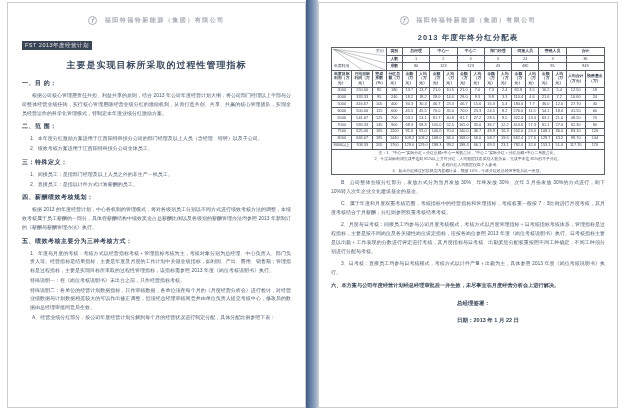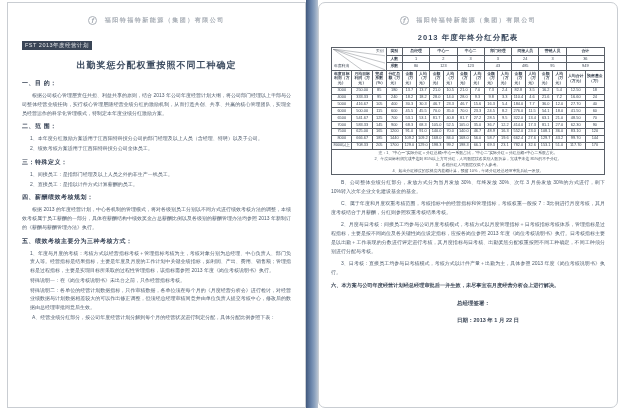--- a/index.html
+++ b/index.html
@@ -8,21 +8,21 @@
     position:relative; width:624px; height:408px; overflow:hidden;
     background:#ffffff;
     font-family:"Liberation Sans","DejaVu Sans",sans-serif;
     color:#4d5a6b;
   }
   .page {
     position:absolute; top:2px; bottom:0; background:#fff;
     border:1px solid #c9cdd2;
   }
   .page-left  { left:7px;  width:299px; padding:8px 14px 6px 14px; }
-  .page-right { left:318px; width:300px; padding:8px 12px 6px 12px;border-radius:7px; }
+  .page-right { left:318px; width:300px; padding:8px 12px 6px 12px; }
   .divider {
     position:absolute; top:0; bottom:0; left:306px; width:12px;
     background:linear-gradient(90deg,#41597e 0%,#6d87ac 45%,#8aa0bd 70%,#b9c4d2 100%);
   }
   .doc-header { text-align:center; margin-bottom:4px; white-space:nowrap; }
   .logo {
     display:inline-block; vertical-align:middle; width:9px; height:9px;
     border:1.3px solid #aab0b8; border-radius:50%;
     color:#aab0b8; font-size:7px; line-height:7px; font-style:italic; font-weight:bold;
     margin-right:3px; text-align:center;
@@ -69,21 +69,21 @@
 <body>
 
 <div class="canvas">
 
   <div class="page page-left">
     <div class="doc-header">
       <span class="logo">f</span>
       <span class="company">福阳特福特新能源（集团）有限公司</span>
     </div>
     <div class="doc-tag">FST 2013年度经营计划</div>
-    <div class="doc-title">出勤奖惩分配权重按照不同工种确定</div>
+    <div class="doc-title">主要是实现目标所采取的过程性管理指标</div>
     <div id="left-body">
         <div class="blk-heading">一、目 的：</div>
         <div class="blk-para">根据公司核心管理层责任共担、利益共享的原则，结合 2013 年公司年度经营计划大纲，将公司部门经理以上干部与公司整体经营业绩挂钩，实行核心管理层随经营业绩分红的激励机制，从而打造共创、共享、共赢的核心管理团队，实现全员经营运作的科学化管理模式，特制定本年度业绩分红激励方案。</div>
         <div class="blk-heading">二、范 围：</div>
         <div class="blk-item">1、本年度分红激励方案适用于江西阳特科技分公司的部门经理及以上人员（含经理、特聘）以及子公司。</div>
         <div class="blk-item">2、绩效考核方案适用于江西阳特科技分公司全体员工。</div>
         <div class="blk-heading">三：特殊定义：</div>
         <div class="blk-item">1、间接员工：是指部门经理及以上人员之外的非生产一线员工。</div>
         <div class="blk-item">2、直接员工：是指以计件方式计算薪酬的员工。</div>
         <div class="blk-heading">四、薪酬绩效考核规划：</div>

